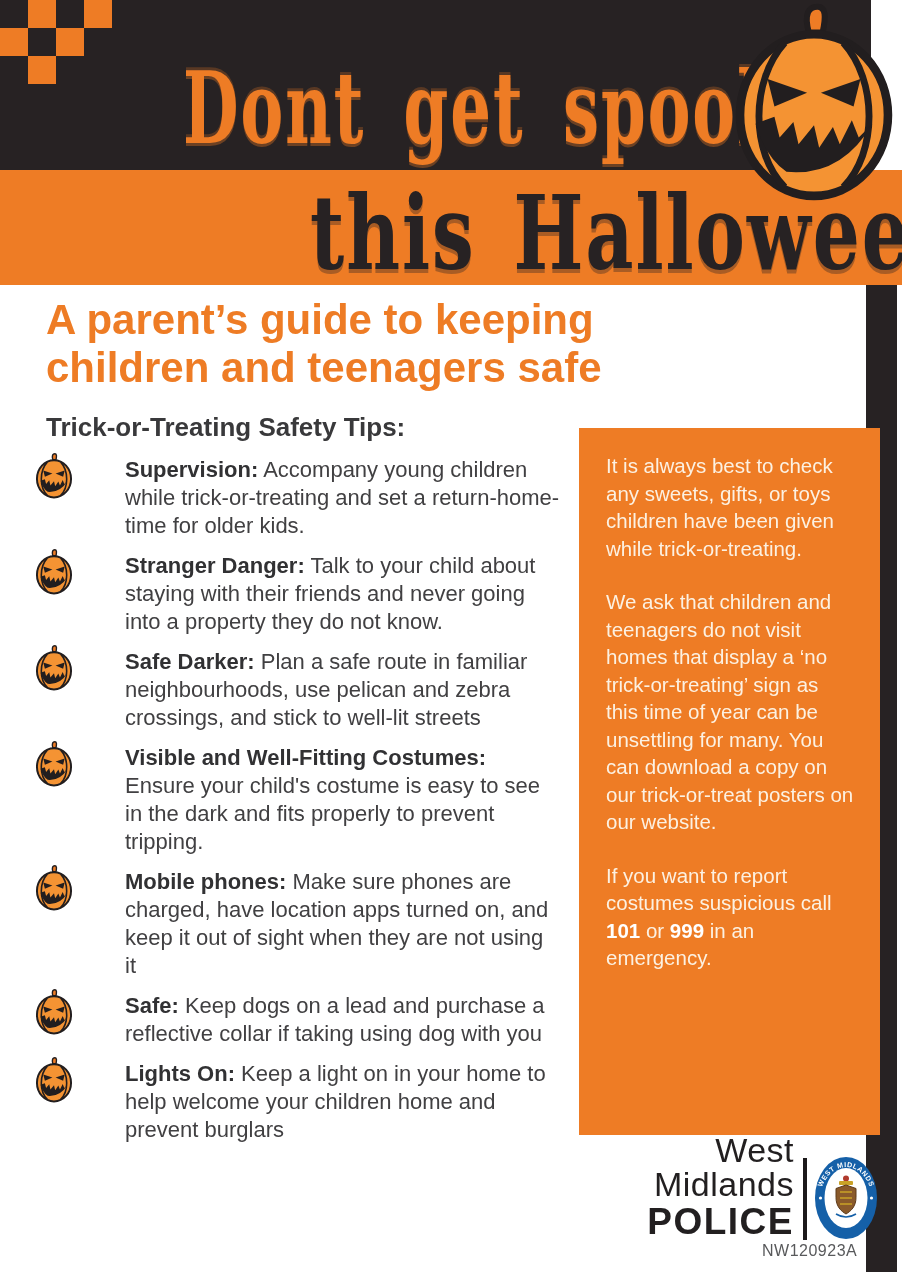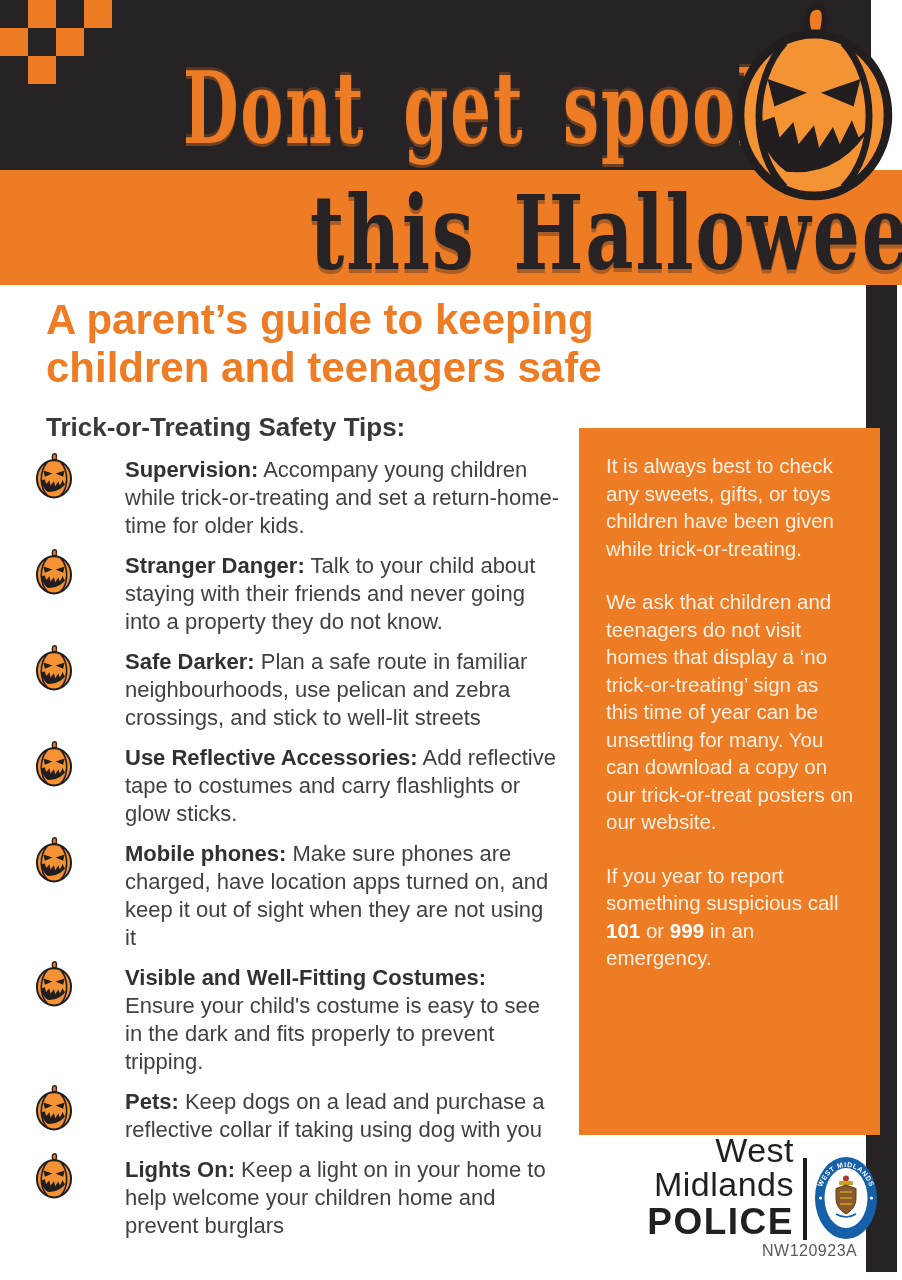--- a/index.html
+++ b/index.html
@@ -120,52 +120,46 @@
     <li class="tip">
       <svg class="pk" viewBox="0 0 100 116">
           <use href="#pumpkin"></use>
         </svg>
       <p><b>Safe Darker:</b> <span>Plan a safe route in familiar neighbourhoods, use pelican and zebra crossings, and stick to well-lit streets</span></p>
     </li>
     <li class="tip">
       <svg class="pk" viewBox="0 0 100 116">
           <use href="#pumpkin"></use>
         </svg>
-      <p><b>Use Reflective Accessories:</b> <span>Add reflective tape to costumes and carry flashlights or glow sticks.</span></p>
+      <p><b>Visible and Well-Fitting Costumes:</b> <span>Ensure your child's costume is easy to see in the dark and fits properly to prevent tripping.</span></p>
     </li>
     <li class="tip">
       <svg class="pk" viewBox="0 0 100 116">
           <use href="#pumpkin"></use>
         </svg>
       <p><b>Mobile phones:</b> <span>Make sure phones are charged, have location apps turned on, and keep it out of sight when they are not using it</span></p>
     </li>
     <li class="tip">
       <svg class="pk" viewBox="0 0 100 116">
           <use href="#pumpkin"></use>
         </svg>
-      <p><b>Visible and Well-Fitting Costumes:</b> <span>Ensure your child's costume is easy to see in the dark and fits properly to prevent tripping.</span></p>
-    </li>
-    <li class="tip">
-      <svg class="pk" viewBox="0 0 100 116">
-          <use href="#pumpkin"></use>
-        </svg>
-      <p><b>Pets:</b> <span>Keep dogs on a lead and purchase a reflective collar if taking using dog with you</span></p>
+      <p><b>Safe:</b> <span>Keep dogs on a lead and purchase a reflective collar if taking using dog with you</span></p>
     </li>
     <li class="tip">
       <svg class="pk" viewBox="0 0 100 116">
           <use href="#pumpkin"></use>
         </svg>
       <p><b>Lights On:</b> <span>Keep a light on in your home to help welcome your children home and prevent burglars</span></p>
     </li>
   </ul>
 
   <aside class="sidebar">
     <p><span>It is always best to check any sweets, gifts, or toys children have been given while trick-or-treating.</span></p>
     <p><span>We ask that children and teenagers do not visit homes that display a ‘no trick-or-treating’ sign as this time of year can be unsettling for many. You can download a copy on our trick-or-treat posters on our website.</span></p>
-    <p><span>If you year to report something suspicious call </span><b>101</b><span> or </span><b>999</b><span> in an emergency.</span></p>
+    <p><span>If you want to report costumes suspicious call </span><b>101</b><span> or </span><b>999</b><span> in an emergency.</span></p>
   </aside>
 
   <div class="logo">
     <div class="logo-text">
       <div class="logo-name">West Midlands</div>
       <div class="logo-word">POLICE</div>
     </div>
     <div class="logo-bar"></div>
     <svg class="badge" viewBox="0 0 64 84">
       <ellipse cx="32" cy="42" rx="31" ry="41" fill="#1560A8"></ellipse>

